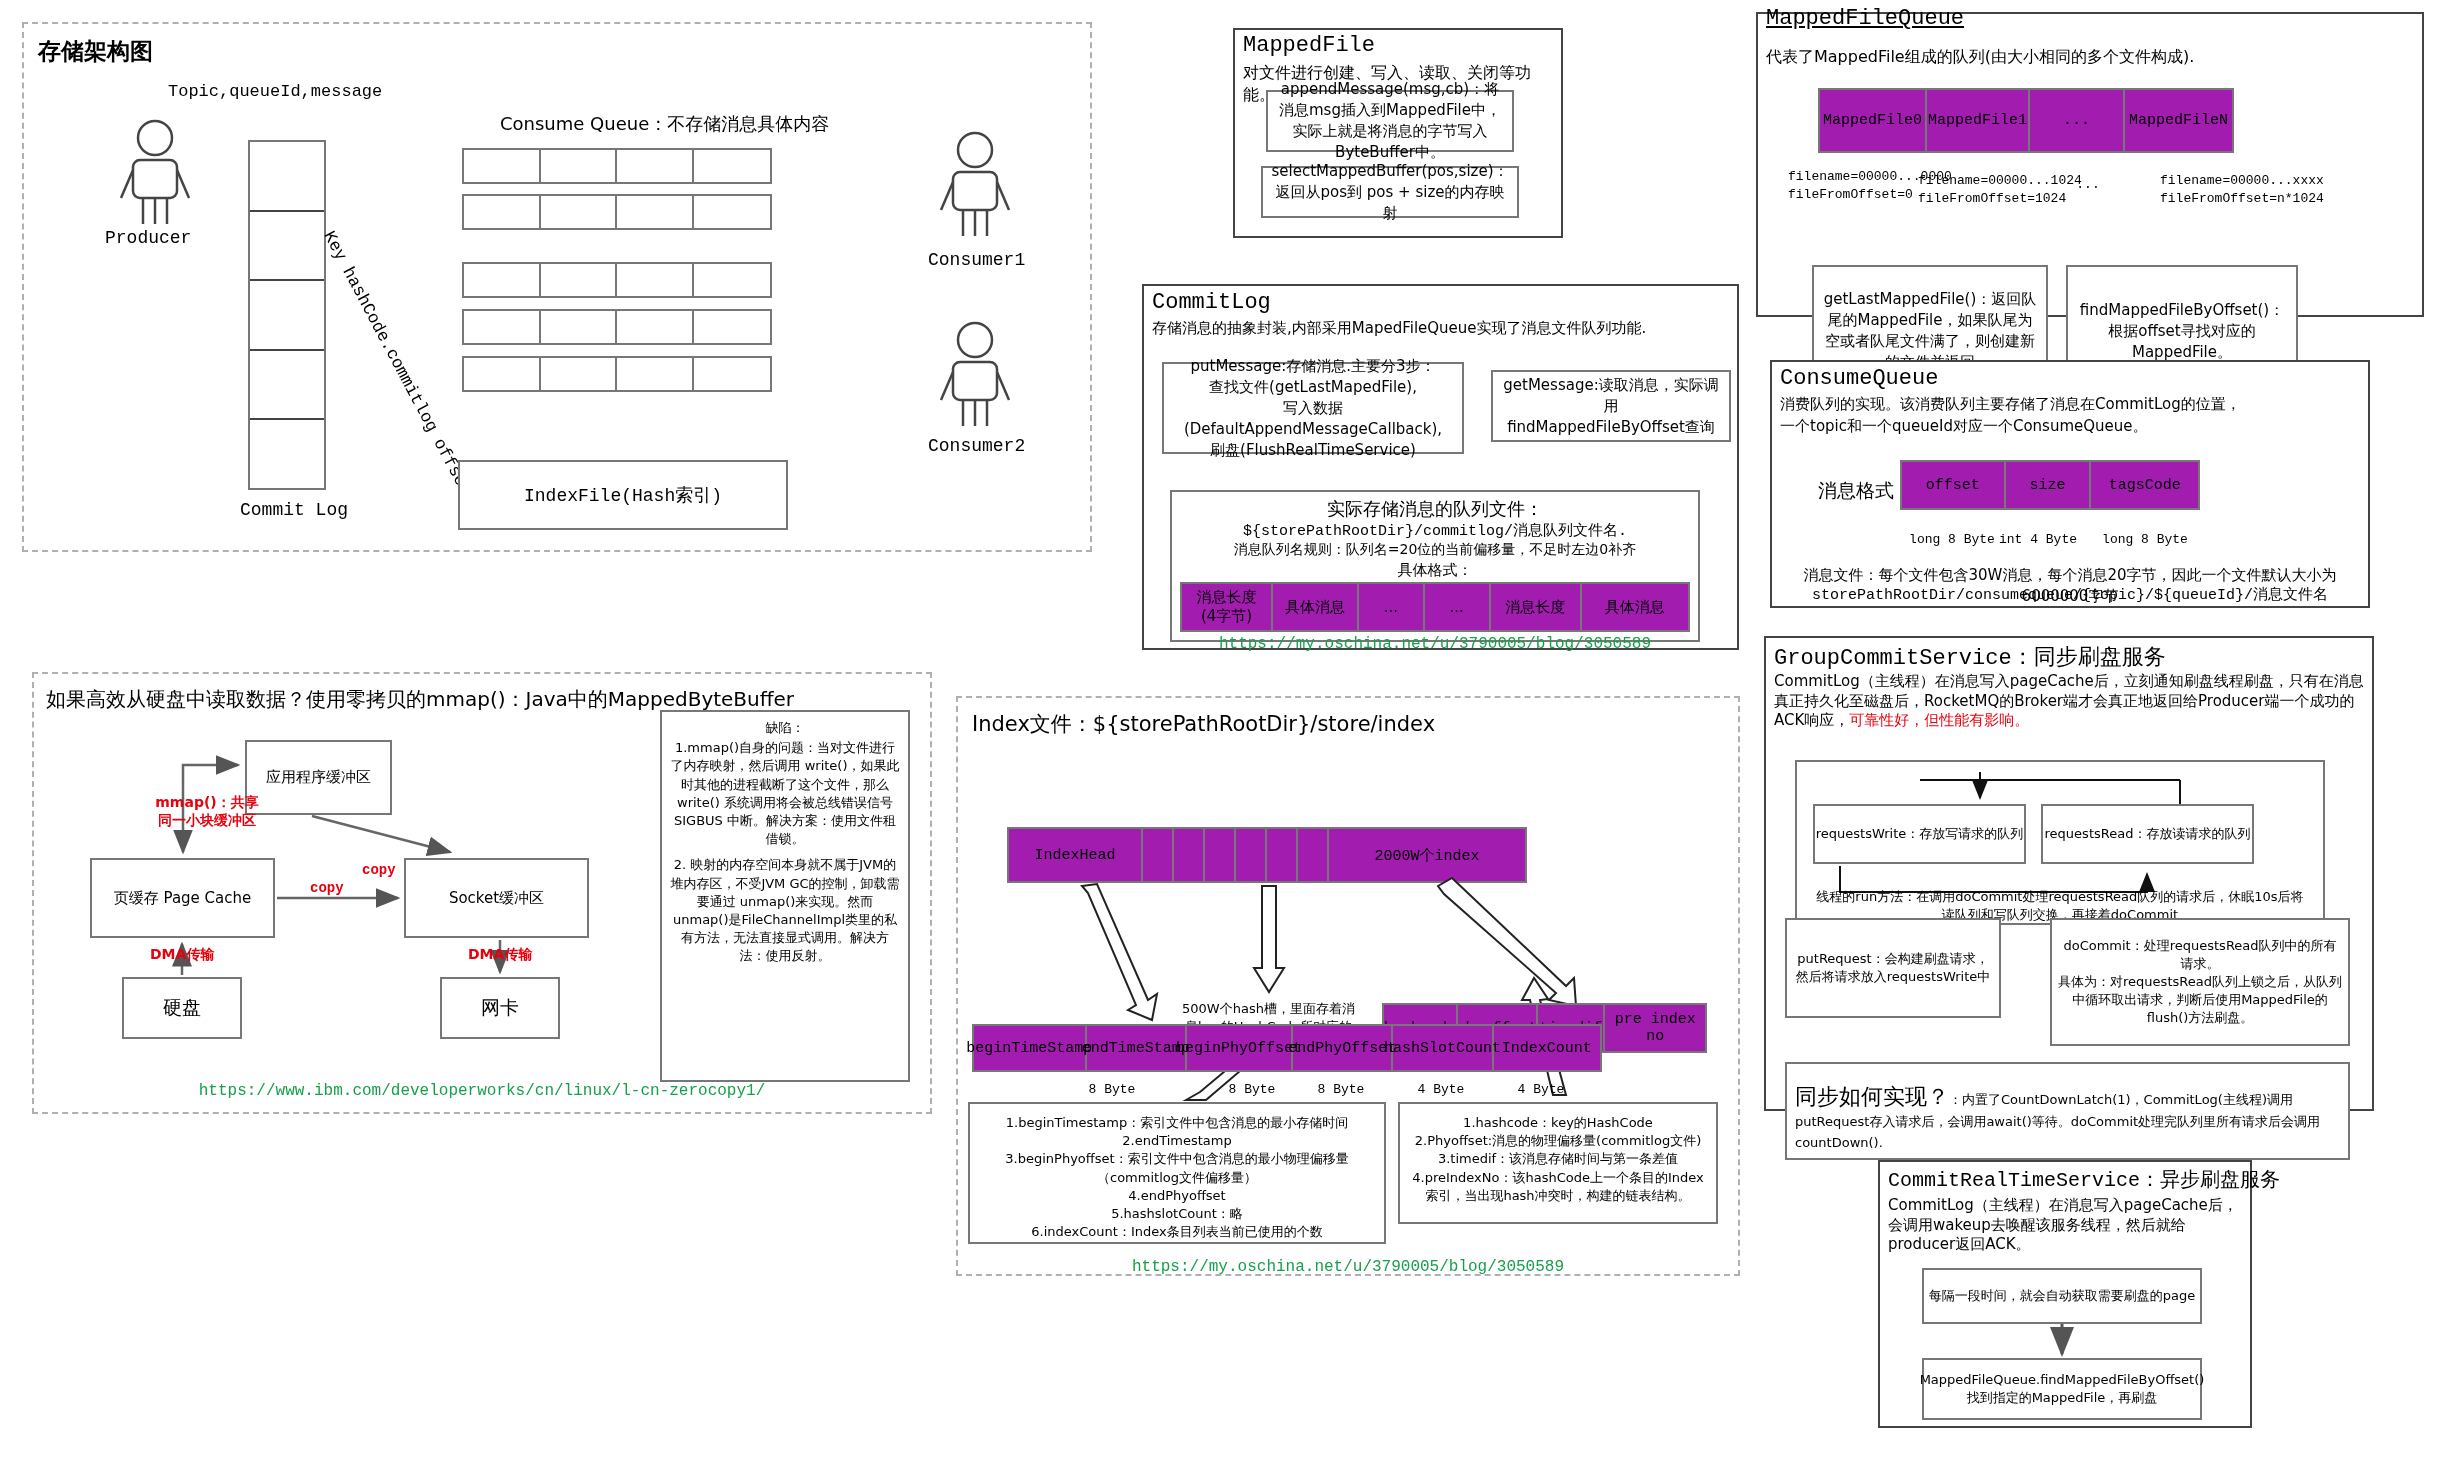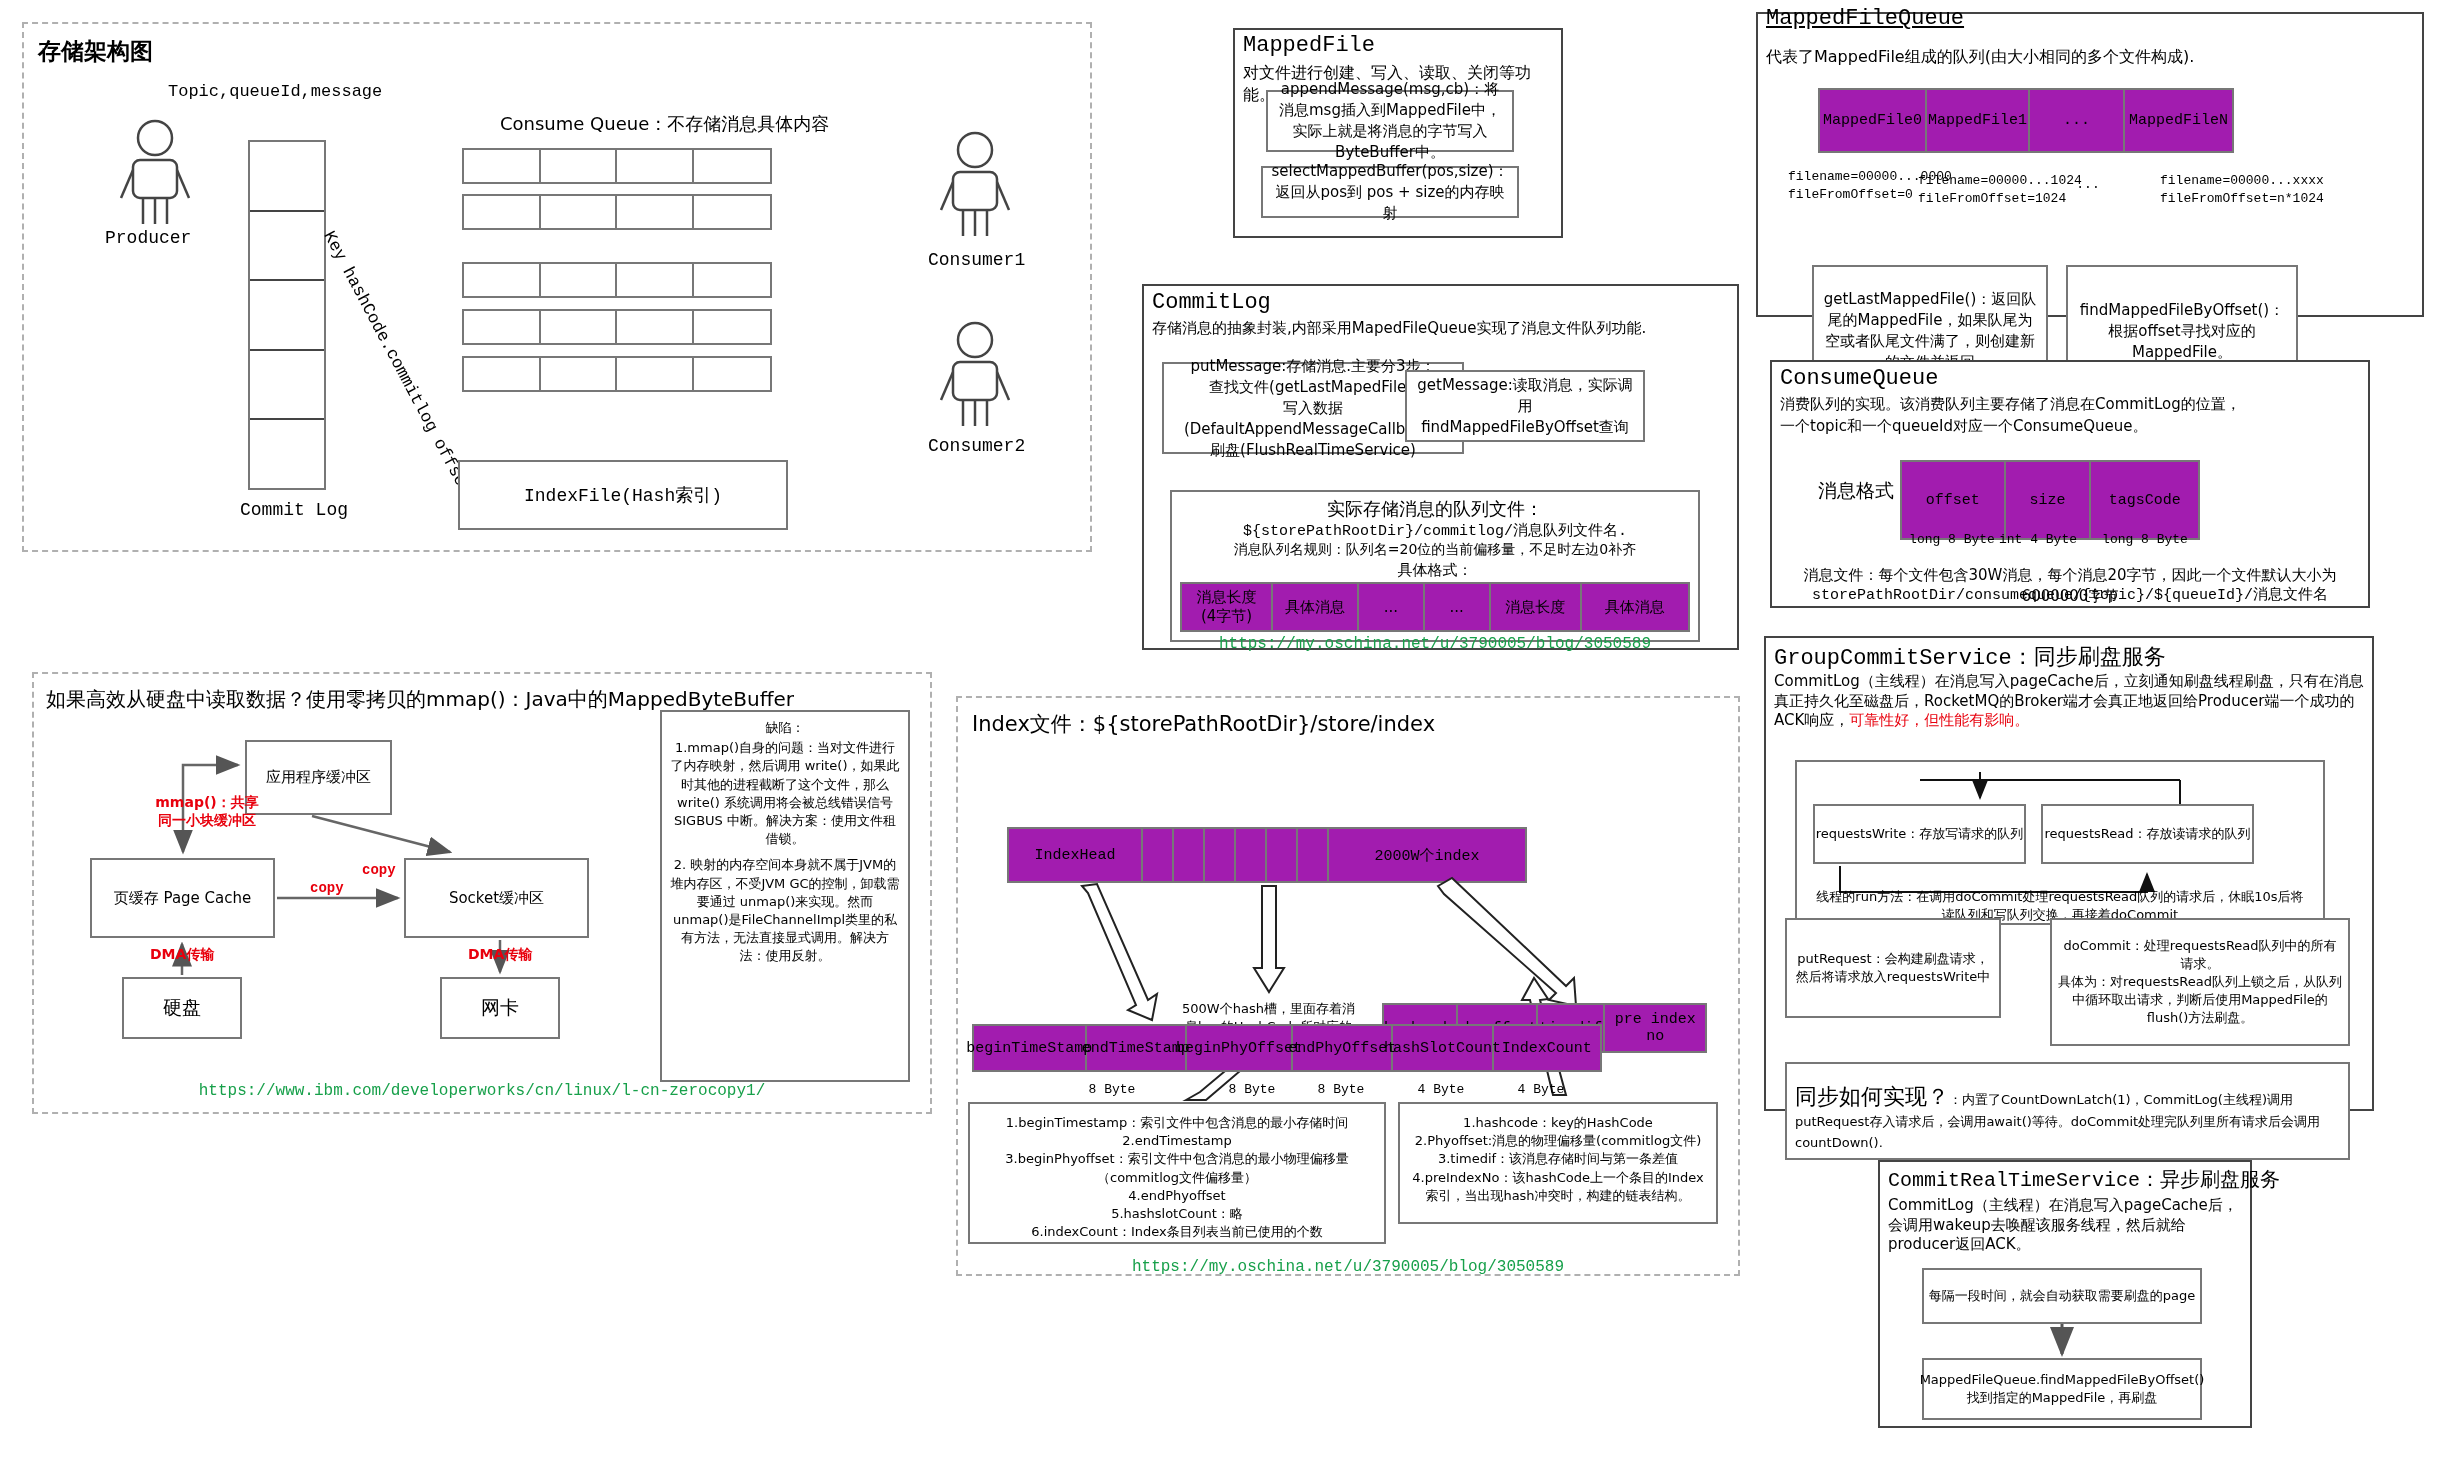--- a/index.html
+++ b/index.html
@@ -199,21 +199,21 @@
 </div>
 <div class="lbl hdr" style="left:1152px;top:290px;font-size:22px;">CommitLog</div>
 <div class="txt sub cn" style="left:1152px;top:318px;width:580px;font-size:15px;">存储消息的抽象封装,内部采用MapedFileQueue实现了消息文件队列功能.</div>
 
 <div class="box cn" style="left:1162px;top:362px;width:302px;height:92px;padding:4px;">
   <span class="sm" style="white-space:pre-line;">putMessage:存储消息.主要分3步：
 查找文件(getLastMapedFile),
 写入数据(DefaultAppendMessageCallback),
 刷盘(FlushRealTimeService)</span>
 </div>
-<div class="box cn" style="left:1405px;top:370px;width:240px;height:72px;padding:4px;">
+<div class="box cn" style="left:1491px;top:370px;width:240px;height:72px;padding:4px;">
   <span class="sm" style="white-space:pre-line;">getMessage:读取消息，实际调用
 findMappedFileByOffset查询</span>
 </div>
 
 <div class="box" style="left:1170px;top:490px;width:530px;height:152px;display:block;"></div>
 <div class="txt cn" style="left:1170px;top:497px;width:530px;text-align:center;font-size:18px;">实际存储消息的队列文件：</div>
 <div class="txt" style="left:1170px;top:521px;width:530px;text-align:center;font-size:15px;">${storePathRootDir}/commitlog/消息队列文件名.</div>
 <div class="txt cn" style="left:1170px;top:541px;width:530px;text-align:center;font-size:14px;">消息队列名规则：队列名=20位的当前偏移量，不足时左边0补齐</div>
 <div class="txt cn" style="left:1170px;top:561px;width:530px;text-align:center;font-size:15px;">具体格式：</div>
 
@@ -228,21 +228,21 @@
 </div>
 <div class="txt green" style="left:1170px;top:635px;width:530px;text-align:center;font-size:16px;">https://my.oschina.net/u/3790005/blog/3050589</div>
 
 <div class="solidpanel" style="left:1770px;top:360px;width:600px;height:248px;">
 </div>
 <div class="lbl hdr" style="left:1780px;top:366px;font-size:22px;">ConsumeQueue</div>
 <div class="txt sub cn" style="left:1780px;top:394px;width:580px;font-size:15px;">消费队列的实现。该消费队列主要存储了消息在CommitLog的位置，</div>
 <div class="txt sub cn" style="left:1780px;top:416px;width:580px;font-size:15px;">一个topic和一个queueId对应一个ConsumeQueue。</div>
 
 <div class="lbl cn" style="left:1818px;top:478px;font-size:19px;">消息格式：</div>
-<div class="celltbl" style="left:1900px;top:460px;width:300px;height:80px;font-size:17px;">
+<div class="celltbl" style="left:1900px;top:460px;width:300px;height:50px;font-size:17px;">
   <div style="width:35%">offset</div>
   <div style="width:29%">size</div>
   <div style="width:36%">tagsCode</div>
 </div>
 <div class="txt xs" style="left:1900px;top:531px;width:104px;text-align:center;">long 8 Byte</div>
 <div class="txt xs" style="left:1999px;top:531px;width:90px;text-align:left;">int 4 Byte</div>
 <div class="txt xs" style="left:2090px;top:531px;width:110px;text-align:center;">long 8 Byte</div>
 
 <div class="txt sm cn" style="left:1780px;top:565px;width:580px;text-align:center;">消息文件：每个文件包含30W消息，每个消息20字节，因此一个文件默认大小为6000000字节</div>
 <div class="txt sm" style="left:1780px;top:585px;width:580px;text-align:center;">storePathRootDir/consumequeue/{topic}/${queueId}/消息文件名</div>

